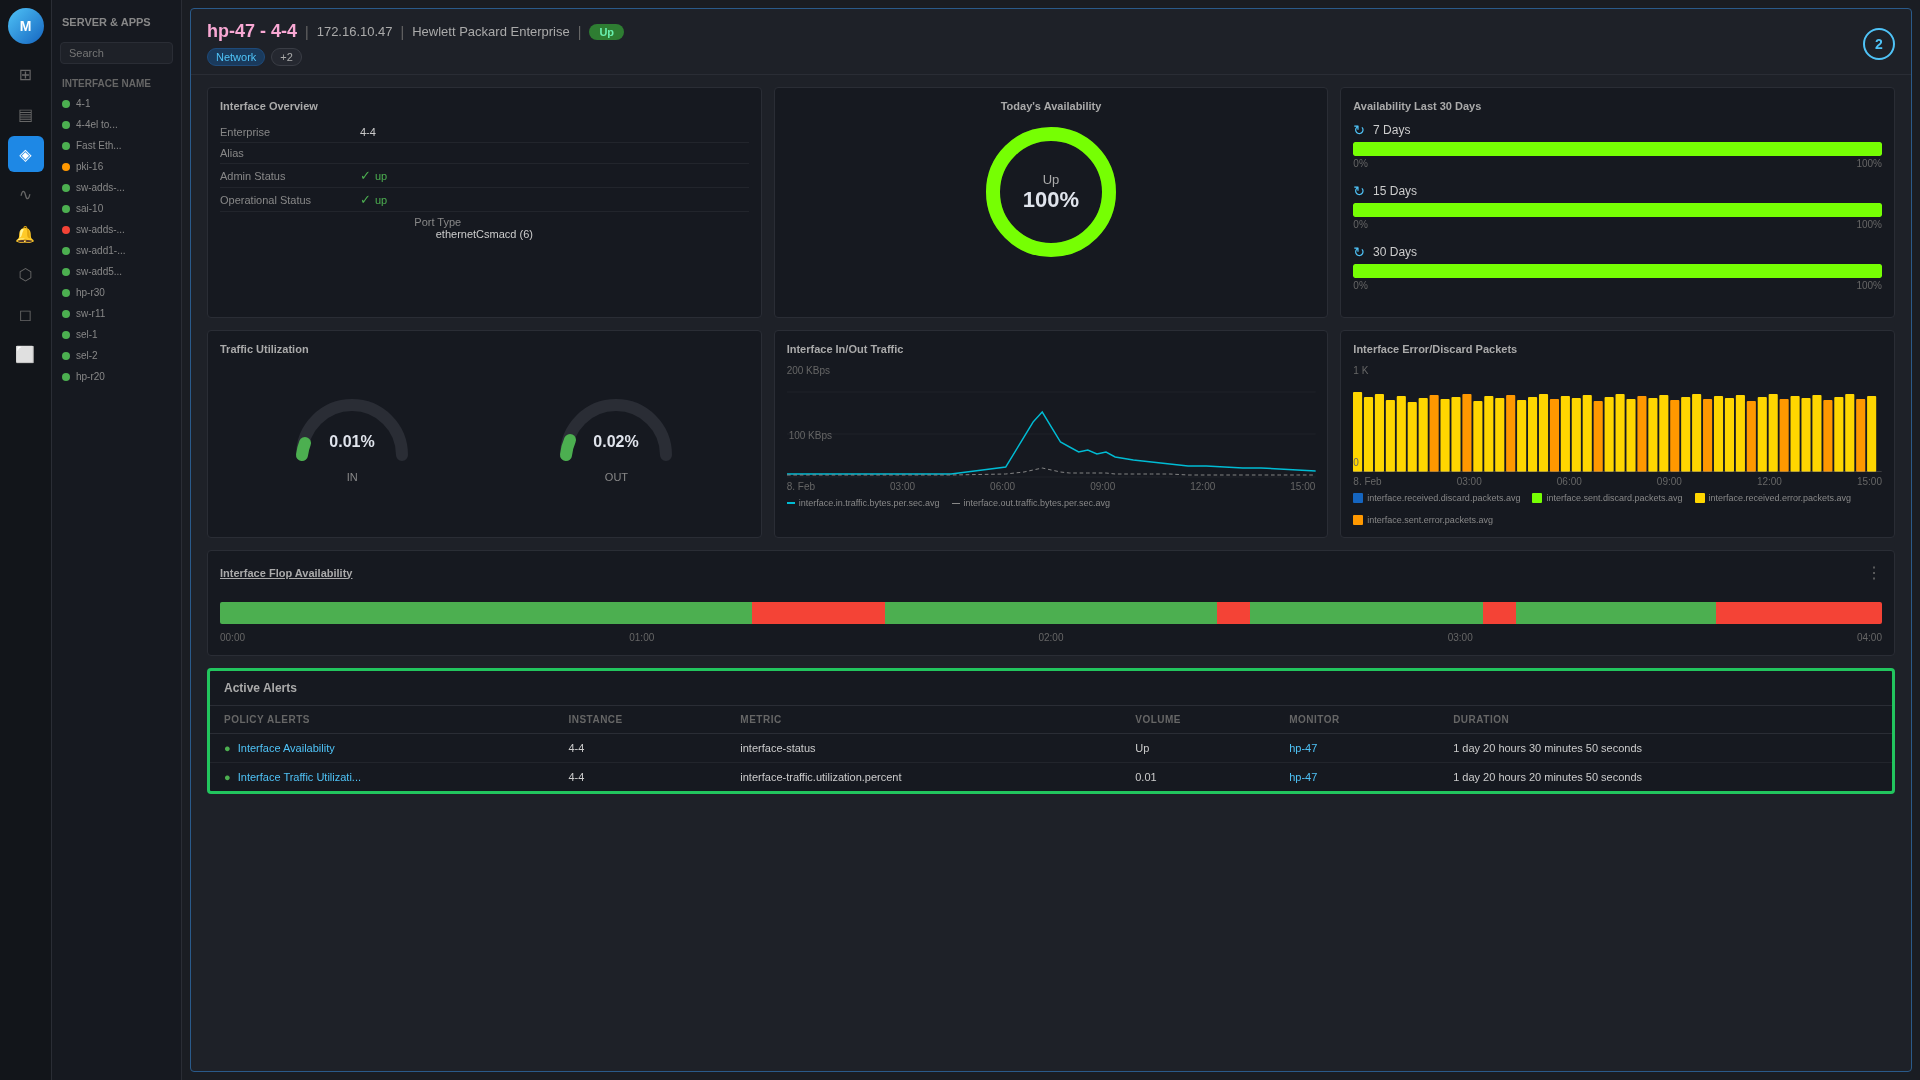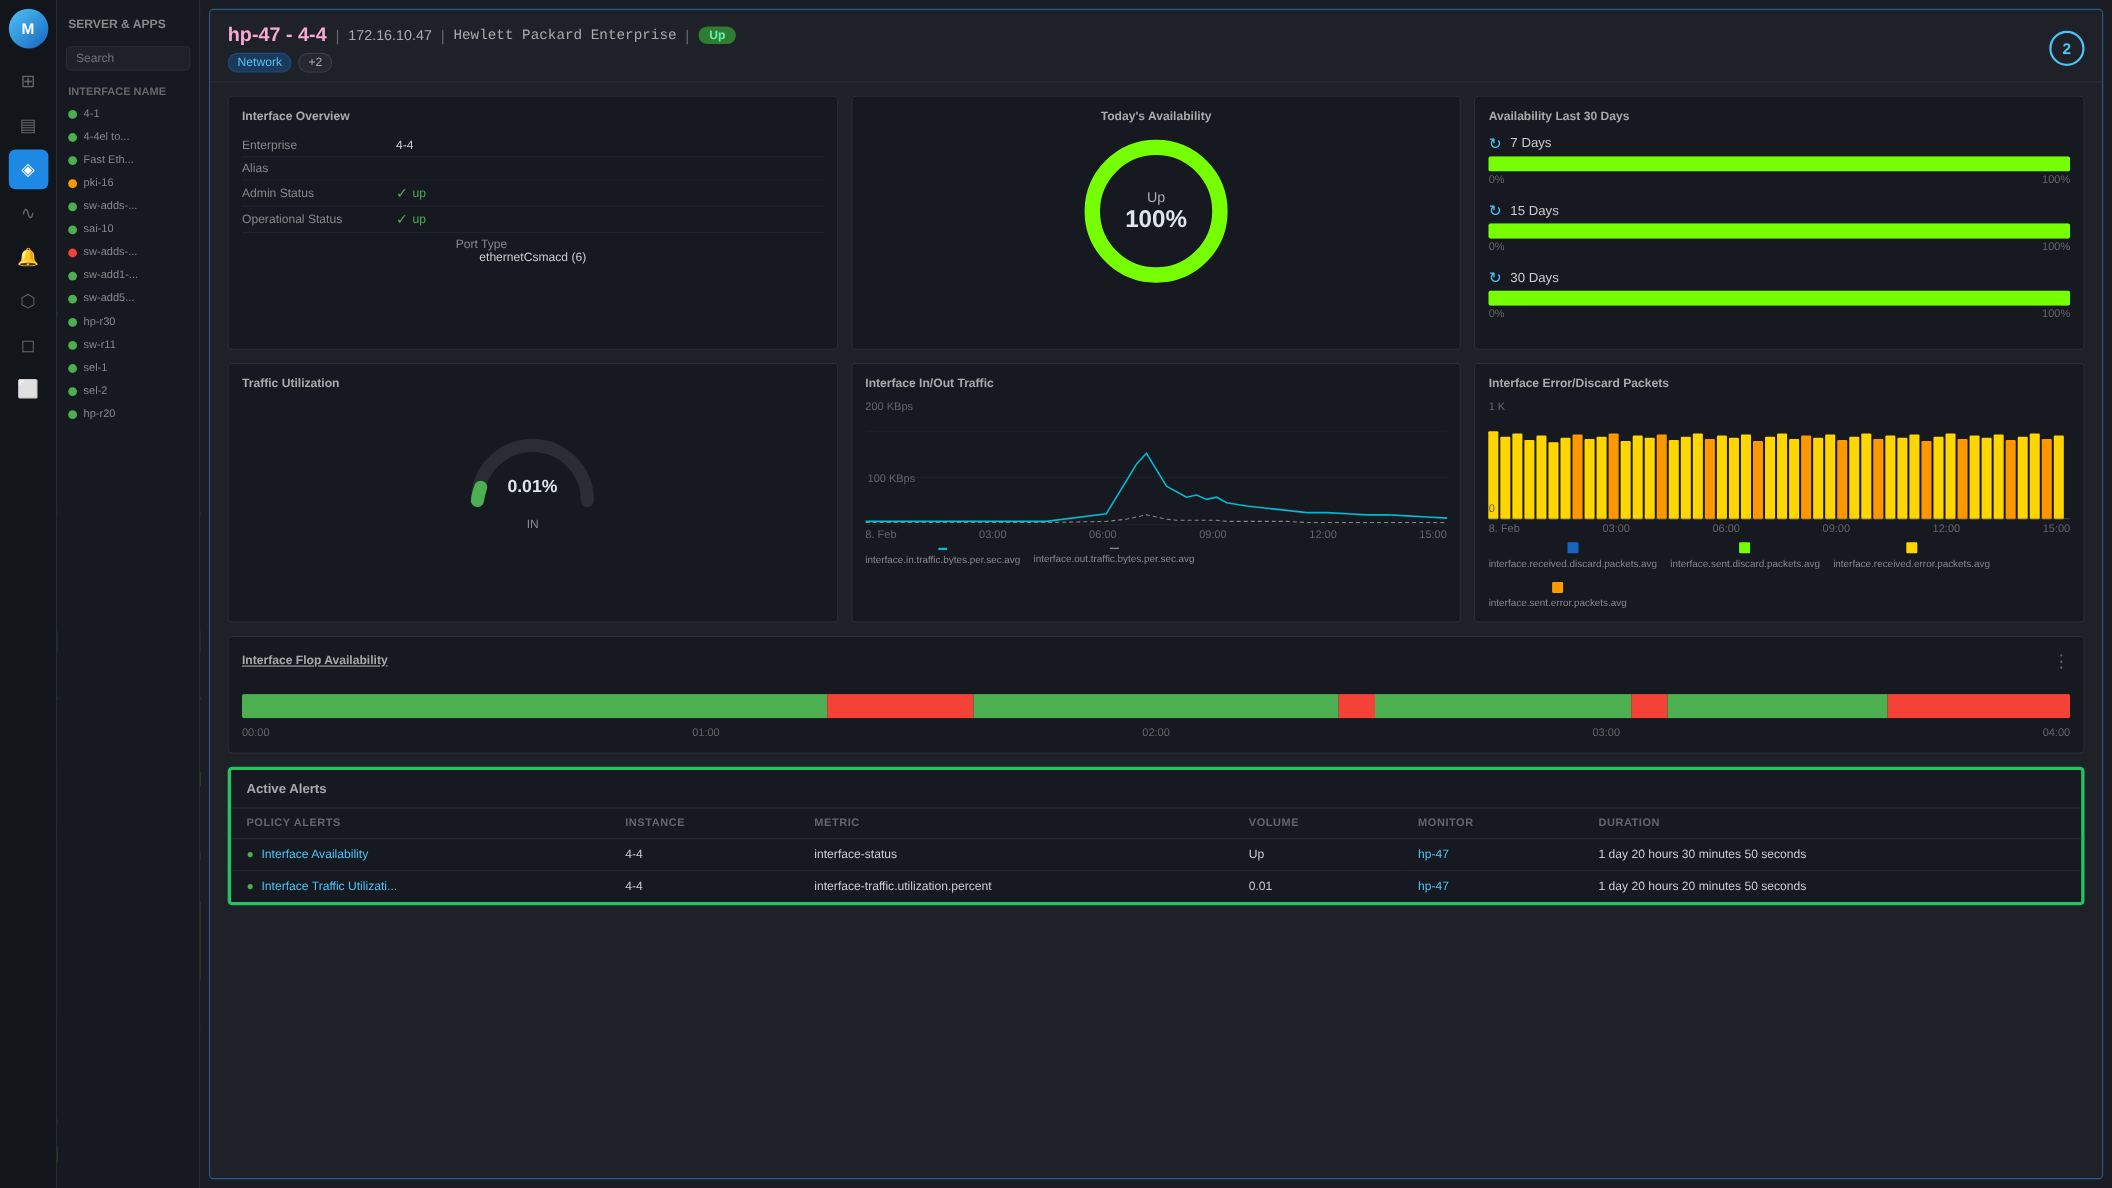--- a/index.html
+++ b/index.html
@@ -37,21 +37,21 @@
       background: #1e2128; border: 1px solid #2a5a8a; border-radius: 4px; margin: 8px; min-height: calc(100% - 16px);
     }
 
     
     .panel-header {
       padding: 12px 16px 8px; border-bottom: 1px solid #2a2d35; display: flex; align-items: center; justify-content: space-between;
     }
     .panel-title-row { display: flex; align-items: center; gap: 8px; flex-wrap: wrap; }
     .panel-title { font-size: 18px; font-weight: 600; color: #f9a8d4; }
     .panel-ip { color: #aaa; font-size: 13px; }
-    .panel-vendor { color: #aaa; font-size: 13px; font-family: Liberation Mono, monospace; }
+    .panel-vendor { color: #aaa; font-size: 13px; }
     .status-badge { background: #2e7d32; color: #69f0ae; padding: 2px 10px; border-radius: 10px; font-size: 11px; font-weight: 600; }
     .tag-badge { background: #1a3a5c; color: #4fc3f7; border: 1px solid #1e4a7a; padding: 2px 8px; border-radius: 10px; font-size: 11px; cursor: pointer; }
     .tag-badge-extra { background: #252830; color: #aaa; border: 1px solid #3a3d45; padding: 2px 8px; border-radius: 10px; font-size: 11px; }
     .panel-close { width: 32px; height: 32px; border-radius: 50%; border: 2px solid #4fc3f7; color: #4fc3f7; display: flex; align-items: center; justify-content: center; font-size: 14px; cursor: pointer; font-weight: bold; }
 
     
     .panel-body { padding: 12px 16px; }
 
     
     .grid-top { display: grid; grid-template-columns: 1fr 1fr 1fr; gap: 12px; margin-bottom: 12px; }
@@ -79,21 +79,21 @@
     
     .avail-row { margin-bottom: 14px; }
     .avail-row-header { display: flex; align-items: center; gap: 8px; margin-bottom: 4px; }
     .avail-row-label { font-size: 12px; color: #ccc; font-weight: 500; }
     .avail-bar-container { position: relative; height: 14px; background: #22252c; border-radius: 2px; overflow: hidden; }
     .avail-bar-fill { height: 100%; background: #76ff03; border-radius: 2px; }
     .avail-pct-row { display: flex; justify-content: space-between; font-size: 10px; color: #666; margin-top: 2px; }
     .avail-clock { color: #4fc3f7; font-size: 14px; }
     .chart-labels { display: flex; justify-content: space-between; font-size: 10px; color: #666; margin-top: 4px; }
     .chart-legend { display: flex; gap: 12px; flex-wrap: wrap; margin-top: 6px; }
-    .legend-item { display: flex; align-items: center; gap: 4px; font-size: 9px; color: #888; flex-direction: column; }
+    .legend-item { display: flex; align-items: center; gap: 4px; font-size: 9px; color: #888; }
     .legend-dot { width: 8px; height: 2px; }
     .chart-ylabel { font-size: 10px; color: #666; margin-bottom: 16px; }
 
     
     .flop-bar-container { position: relative; height: 20px; border-radius: 2px; overflow: hidden; display: flex; margin: 20px 0 8px; }
     .flop-bar-green { background: #4caf50; }
     .flop-bar-red { background: #f44336; }
     .flop-time-row { display: flex; justify-content: space-between; font-size: 10px; color: #666; }
     .flop-header-row { display: flex; justify-content: space-between; align-items: center; margin-bottom: 4px; }
     .more-icon { color: #666; font-size: 16px; cursor: pointer; }
@@ -316,20 +316,28 @@
               <svg width="130" height="90" viewBox="0 0 130 90">
 
                 <path d="M 15 80 A 50 50 0 0 1 115 80" fill="none" stroke="#2a2d35" stroke-width="12" stroke-linecap="round"></path>
 
                 <path d="M 15 80 A 50 50 0 0 1 18 68" fill="none" stroke="#4caf50" stroke-width="12" stroke-linecap="round"></path>
                 <text x="65" y="72" text-anchor="middle" fill="#e0e4ec" font-size="16" font-weight="700">0.01%</text>
               </svg>
               <span class="gauge-label">IN</span>
             </div>
 
+            <div class="gauge-wrap">
+              <svg width="130" height="90" viewBox="0 0 130 90">
+                <path d="M 15 80 A 50 50 0 0 1 115 80" fill="none" stroke="#2a2d35" stroke-width="12" stroke-linecap="round"></path>
+                <path d="M 15 80 A 50 50 0 0 1 19 65" fill="none" stroke="#4caf50" stroke-width="12" stroke-linecap="round"></path>
+                <text x="65" y="72" text-anchor="middle" fill="#e0e4ec" font-size="16" font-weight="700">0.02%</text>
+              </svg>
+              <span class="gauge-label">OUT</span>
+            </div>
           </div>
         </div>
 
         <div class="section-box">
           <div class="section-title">Interface In/Out Traffic</div>
           <div class="chart-ylabel">200 KBps</div>
           <div style="position:relative;height:85px;">
             <svg width="100%" height="85" viewBox="0 0 580 85" preserveAspectRatio="none">
 
               <line x1="0" y1="0" x2="580" y2="0" stroke="#2a2d35" stroke-width="0.5"></line>

